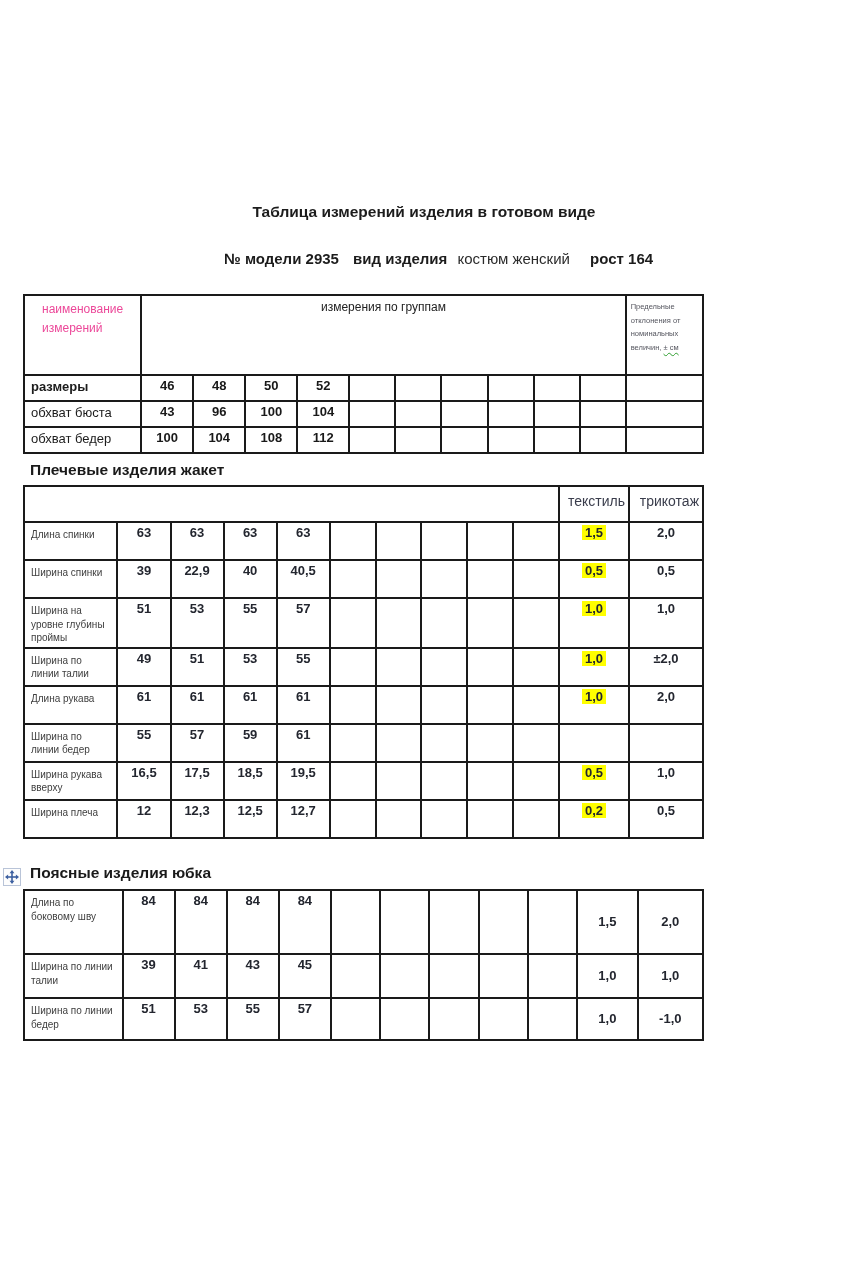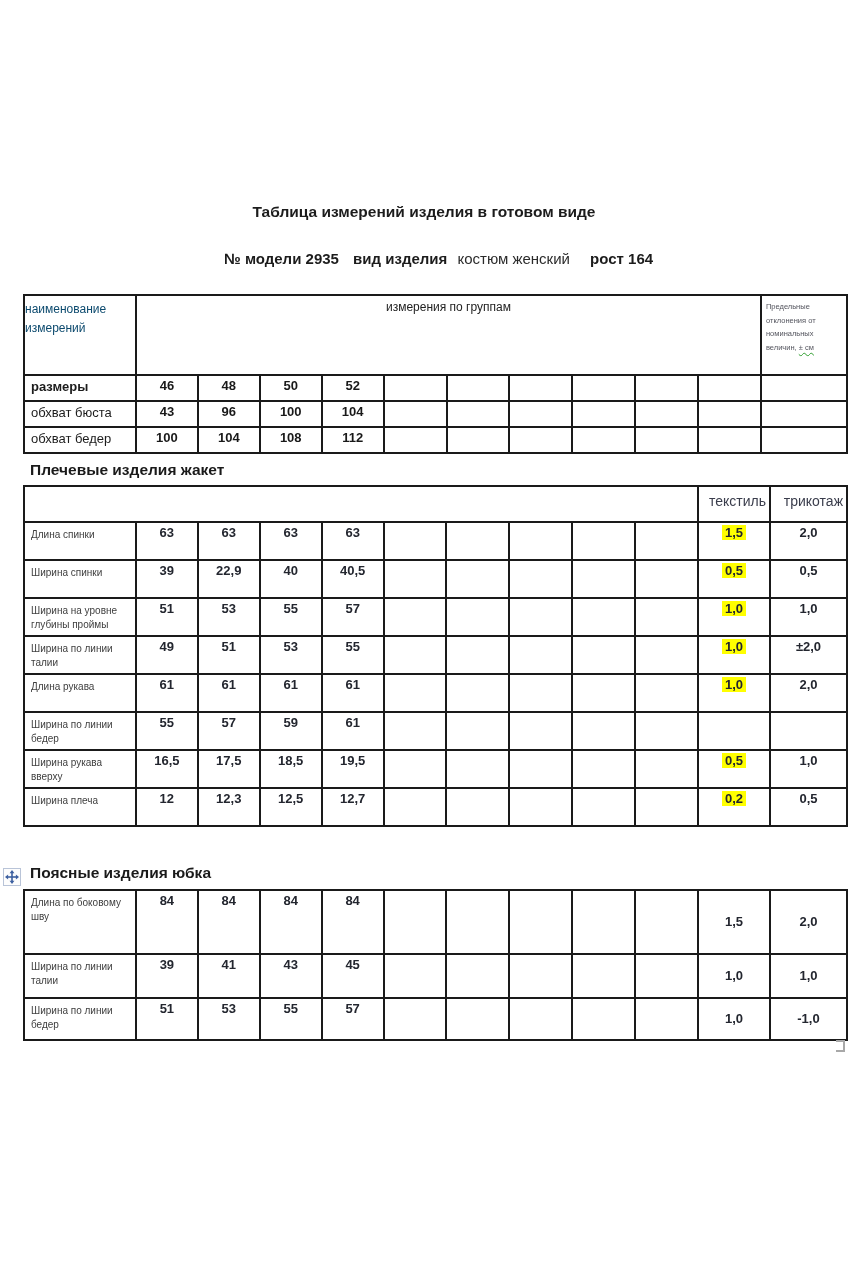--- a/index.html
+++ b/index.html
@@ -1,34 +1,34 @@
 <!DOCTYPE html>
 <html><head>
 <meta charset="utf-8">
 <style>
   html,body{margin:0;padding:0;background:#ffffff;}
-  .page{position:relative;width:848px;height:1272px;background:#fff;overflow:hidden;
+  .page{position:relative;width:704px;height:1272px;background:#fff;overflow:hidden;
         font-family:"Liberation Sans", sans-serif;color:#1f1f1f;}
   .title{position:absolute;top:203px;left:0;width:848px;text-align:center;
          font-size:15.5px;font-weight:bold;color:#1c1c1c;}
   .subtitle{position:absolute;top:250px;left:224px;font-size:15px;color:#1c1c1c;white-space:nowrap;}
   .subtitle .b{font-weight:bold;}
   .subtitle .m1{margin-right:10px;}
   .subtitle .m2{margin-right:6px;}
   .subtitle .m3{margin-right:16px;color:#2b2b2b;}
   .section-heading{position:absolute;font-size:15.5px;font-weight:bold;color:#1a1a1a;}
   table{border-collapse:collapse;table-layout:fixed;position:absolute;left:23px;background:#fff;}
   td{border:2px solid #1a1a1a;vertical-align:top;padding:1px 3px;overflow:hidden;}
   .lbl{font-size:10px;color:#3e3e3e;padding:5px 6px 2px 6px;line-height:1.35;}
   .lbl1{font-size:13px;color:#1c1c1c;padding:3px 3px 2px 6px;}
   .lbl1.b{font-weight:bold;}
   .num{font-weight:bold;text-align:center;font-size:13px;color:#23262f;padding-top:2px;}
   #table1 .num{color:#191919;}
   .hl{background:#ffff00;padding:0 3px;}
-  .h-name{font-size:12px;color:#0c4a6e;padding:4px 0;line-height:1.55;}
+  .h-name{font-size:12px;color:#ec4899;padding:4px 17px;line-height:1.55;}
   .h-groups{font-size:12px;color:#222;text-align:center;padding-top:4px;}
   .h-dev{font-size:7.5px;color:#54555e;line-height:1.8;padding:4px 4px;}
   .wavy{text-decoration:underline wavy #2f9e2f 1px;text-underline-offset:2px;}
   .h-tk{font-size:14px;color:#3a3d4c;text-align:right;padding-top:6px;}
   .mid{vertical-align:middle;padding-top:0;}
   #table1{top:294px;}
   #table2{top:485px;}
   #table3{top:889px;}
   #table1 thead tr{height:80px;}
   #table1 tbody tr{height:26px;}

